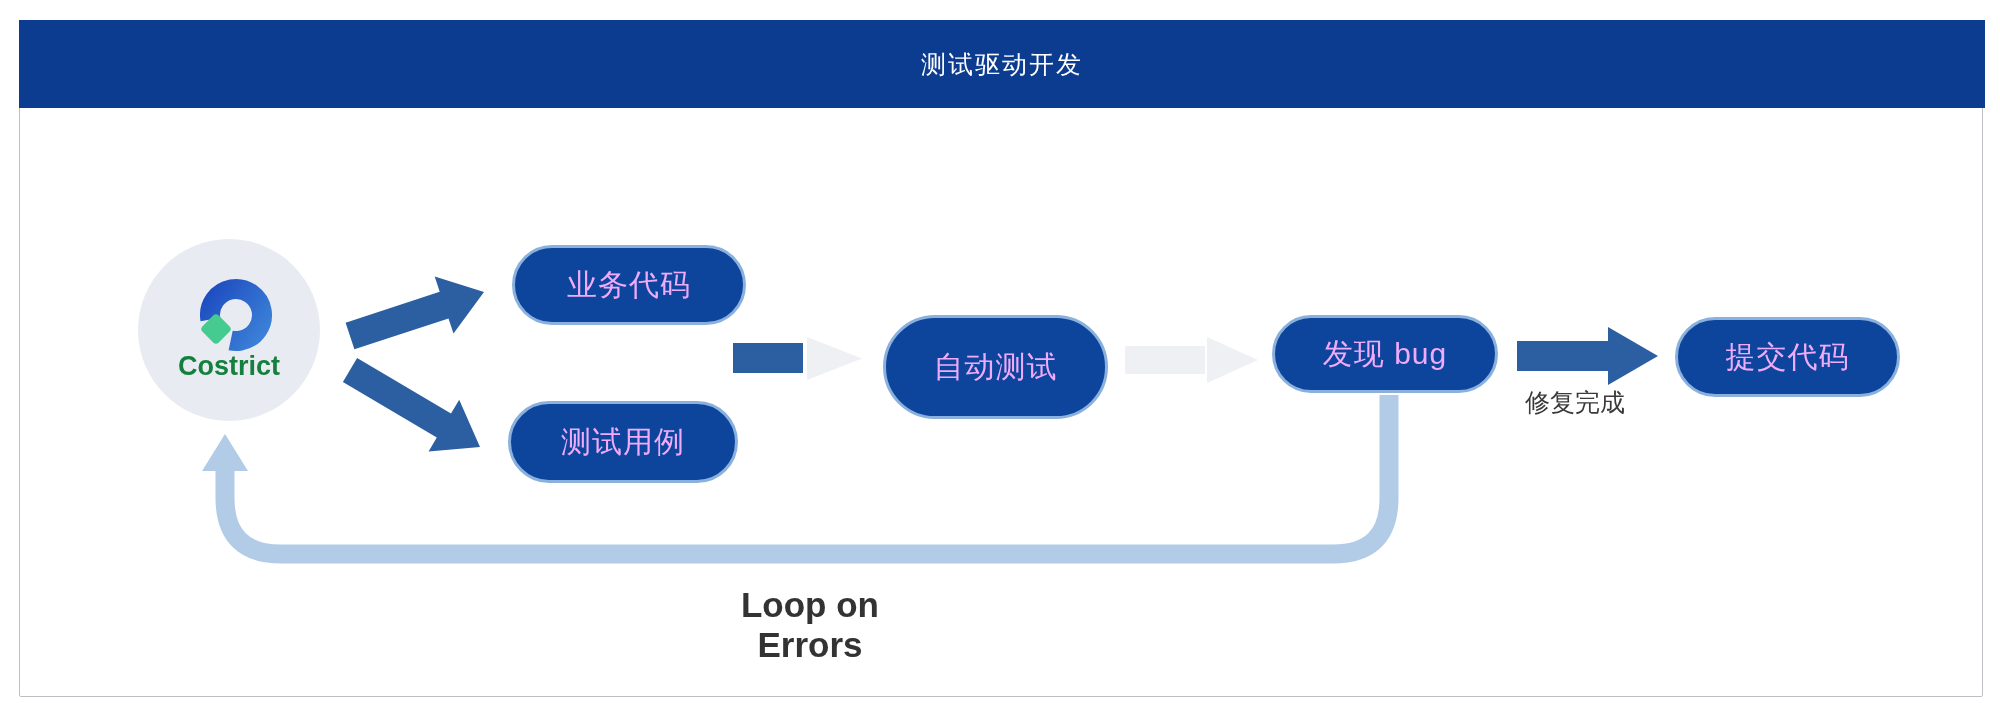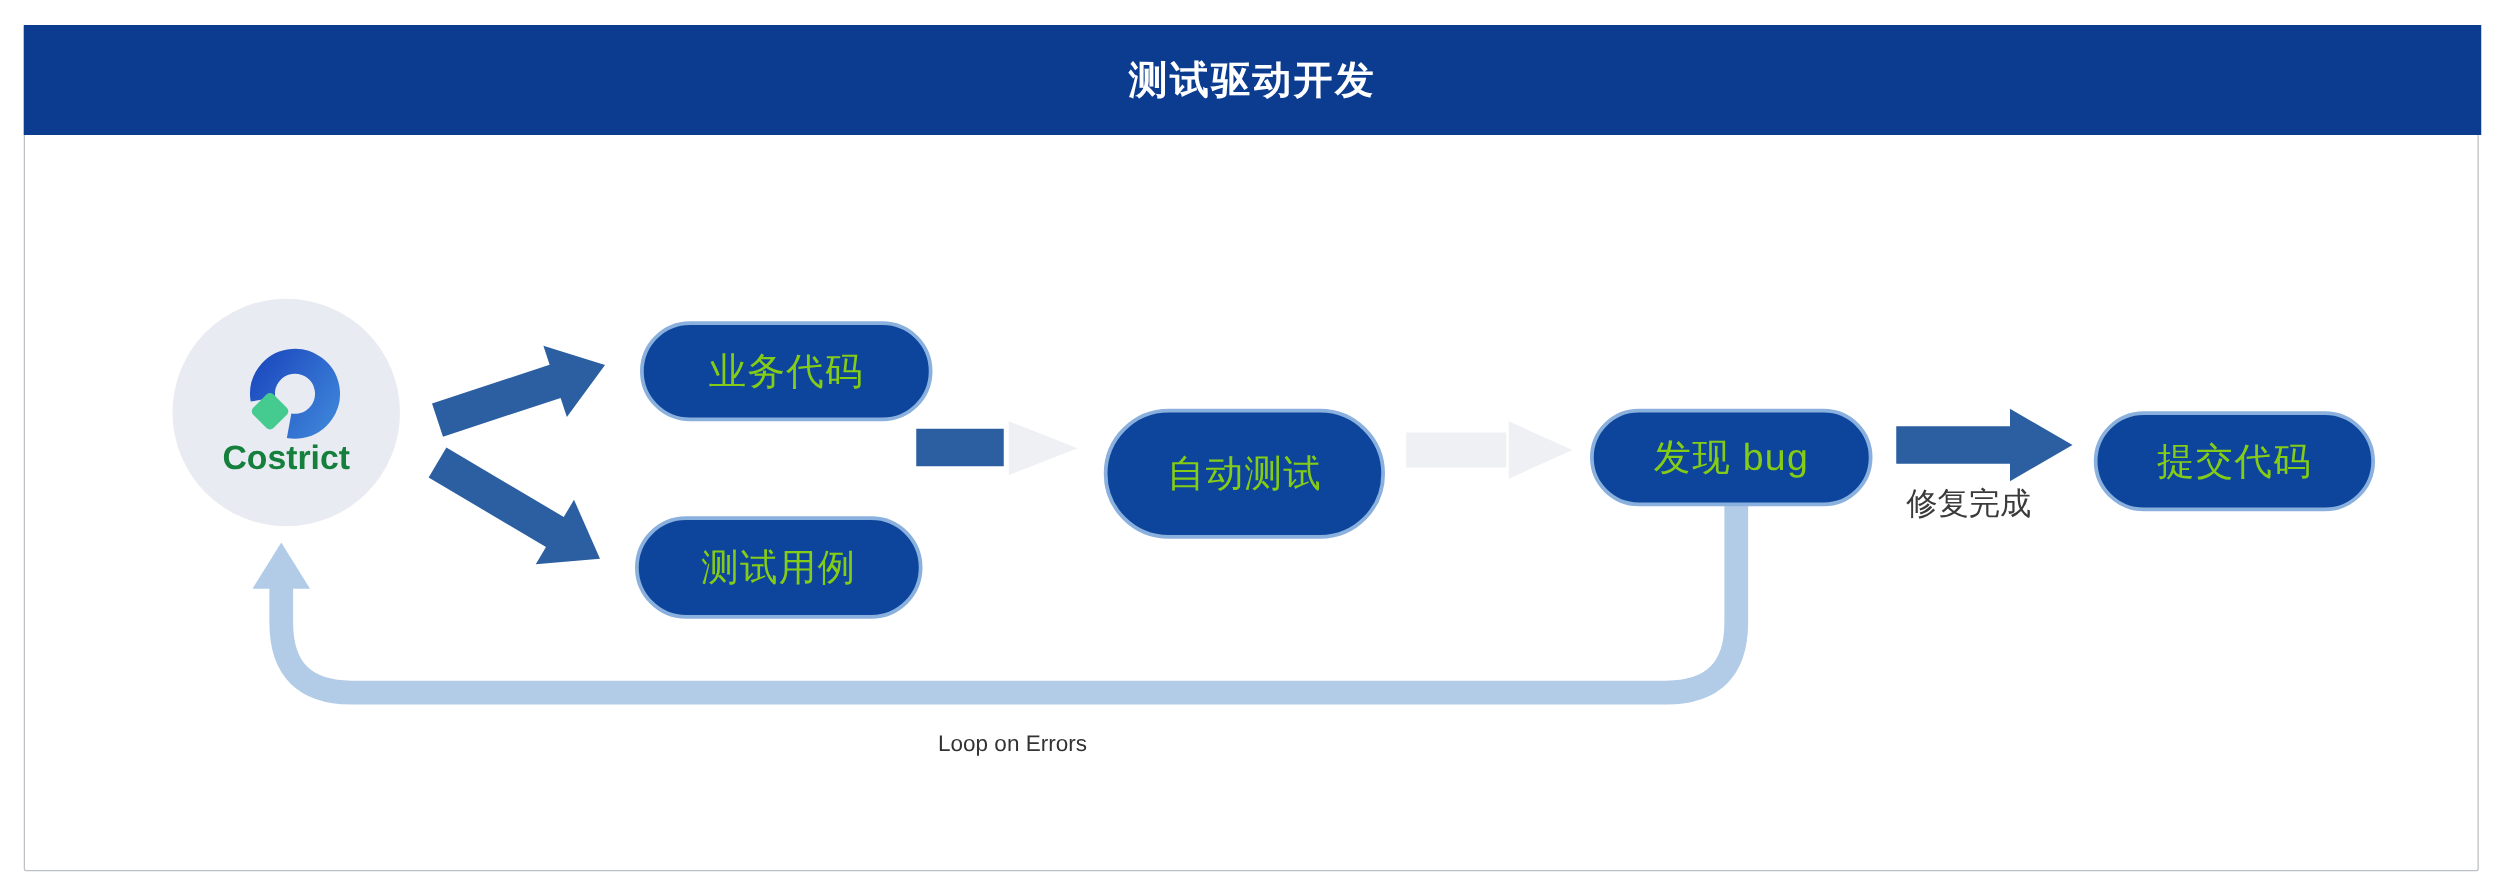--- a/index.html
+++ b/index.html
@@ -11,50 +11,50 @@
     position:absolute;left:19px;top:20px;width:1964px;height:677px;
     background:#ffffff;border:1.5px solid var(--frame-border,#bcbfc4);border-radius:2px;
     box-sizing:border-box;
   }
   .header{
     position:absolute;left:19px;top:20px;width:1966px;height:88px;
     background:var(--header-blue,#0c3c90);
     display:flex;align-items:center;justify-content:center;
   }
   .header .title{
-    color:#ffffff;font-size:31px;font-weight:700;letter-spacing:2px;
+    color:#ffffff;font-size:25px;font-weight:400;letter-spacing:2px;
   }
   .shapes{position:absolute;left:0;top:0;width:2000px;height:703px;}
   .actor-circle{
     position:absolute;left:138px;top:239px;width:182px;height:182px;border-radius:50%;
     background:var(--circle-bg,#e9ebf2);
   }
   .actor-label{
     position:absolute;left:0;top:112px;width:182px;text-align:center;
     font-size:27px;font-weight:600;color:#15803d;
   }
   .logo{position:absolute;left:58px;top:37px;}
   .node{
     position:absolute;box-sizing:border-box;border-radius:999px;
     background:var(--node-fill,#0d459c);border:3px solid var(--node-border,#8ab1de);
-    color:#84cc16;display:flex;align-items:center;justify-content:center;
-    font-size:30px;letter-spacing:1px;margin-top:12px;
+    color:#f0abfc;display:flex;align-items:center;justify-content:center;
+    font-size:30px;letter-spacing:1px;
   }
   .node-business{left:512px;top:245px;width:234px;height:80px;}
   .node-tests{left:508px;top:401px;width:230px;height:82px;}
   .node-autotest{left:883px;top:315px;width:225px;height:104px;}
   .node-bug{left:1272px;top:315px;width:226px;height:78px;}
   .node-commit{left:1675px;top:317px;width:225px;height:80px;}
   .label-fix{
     position:absolute;left:1505px;top:386px;width:140px;text-align:center;
     font-size:25px;color:#3a3a3a;
   }
   .label-loop{
     position:absolute;left:690px;top:585px;width:240px;text-align:center;
-    font-size:18px;font-weight:400;color:var(--text-dark,#333333);
+    font-size:35px;font-weight:700;color:var(--text-dark,#333333);
   }
 </style>
 </head>
 <body>
 
 <div class="stage">
 
   <div class="frame"></div>
 
   <div class="header">

